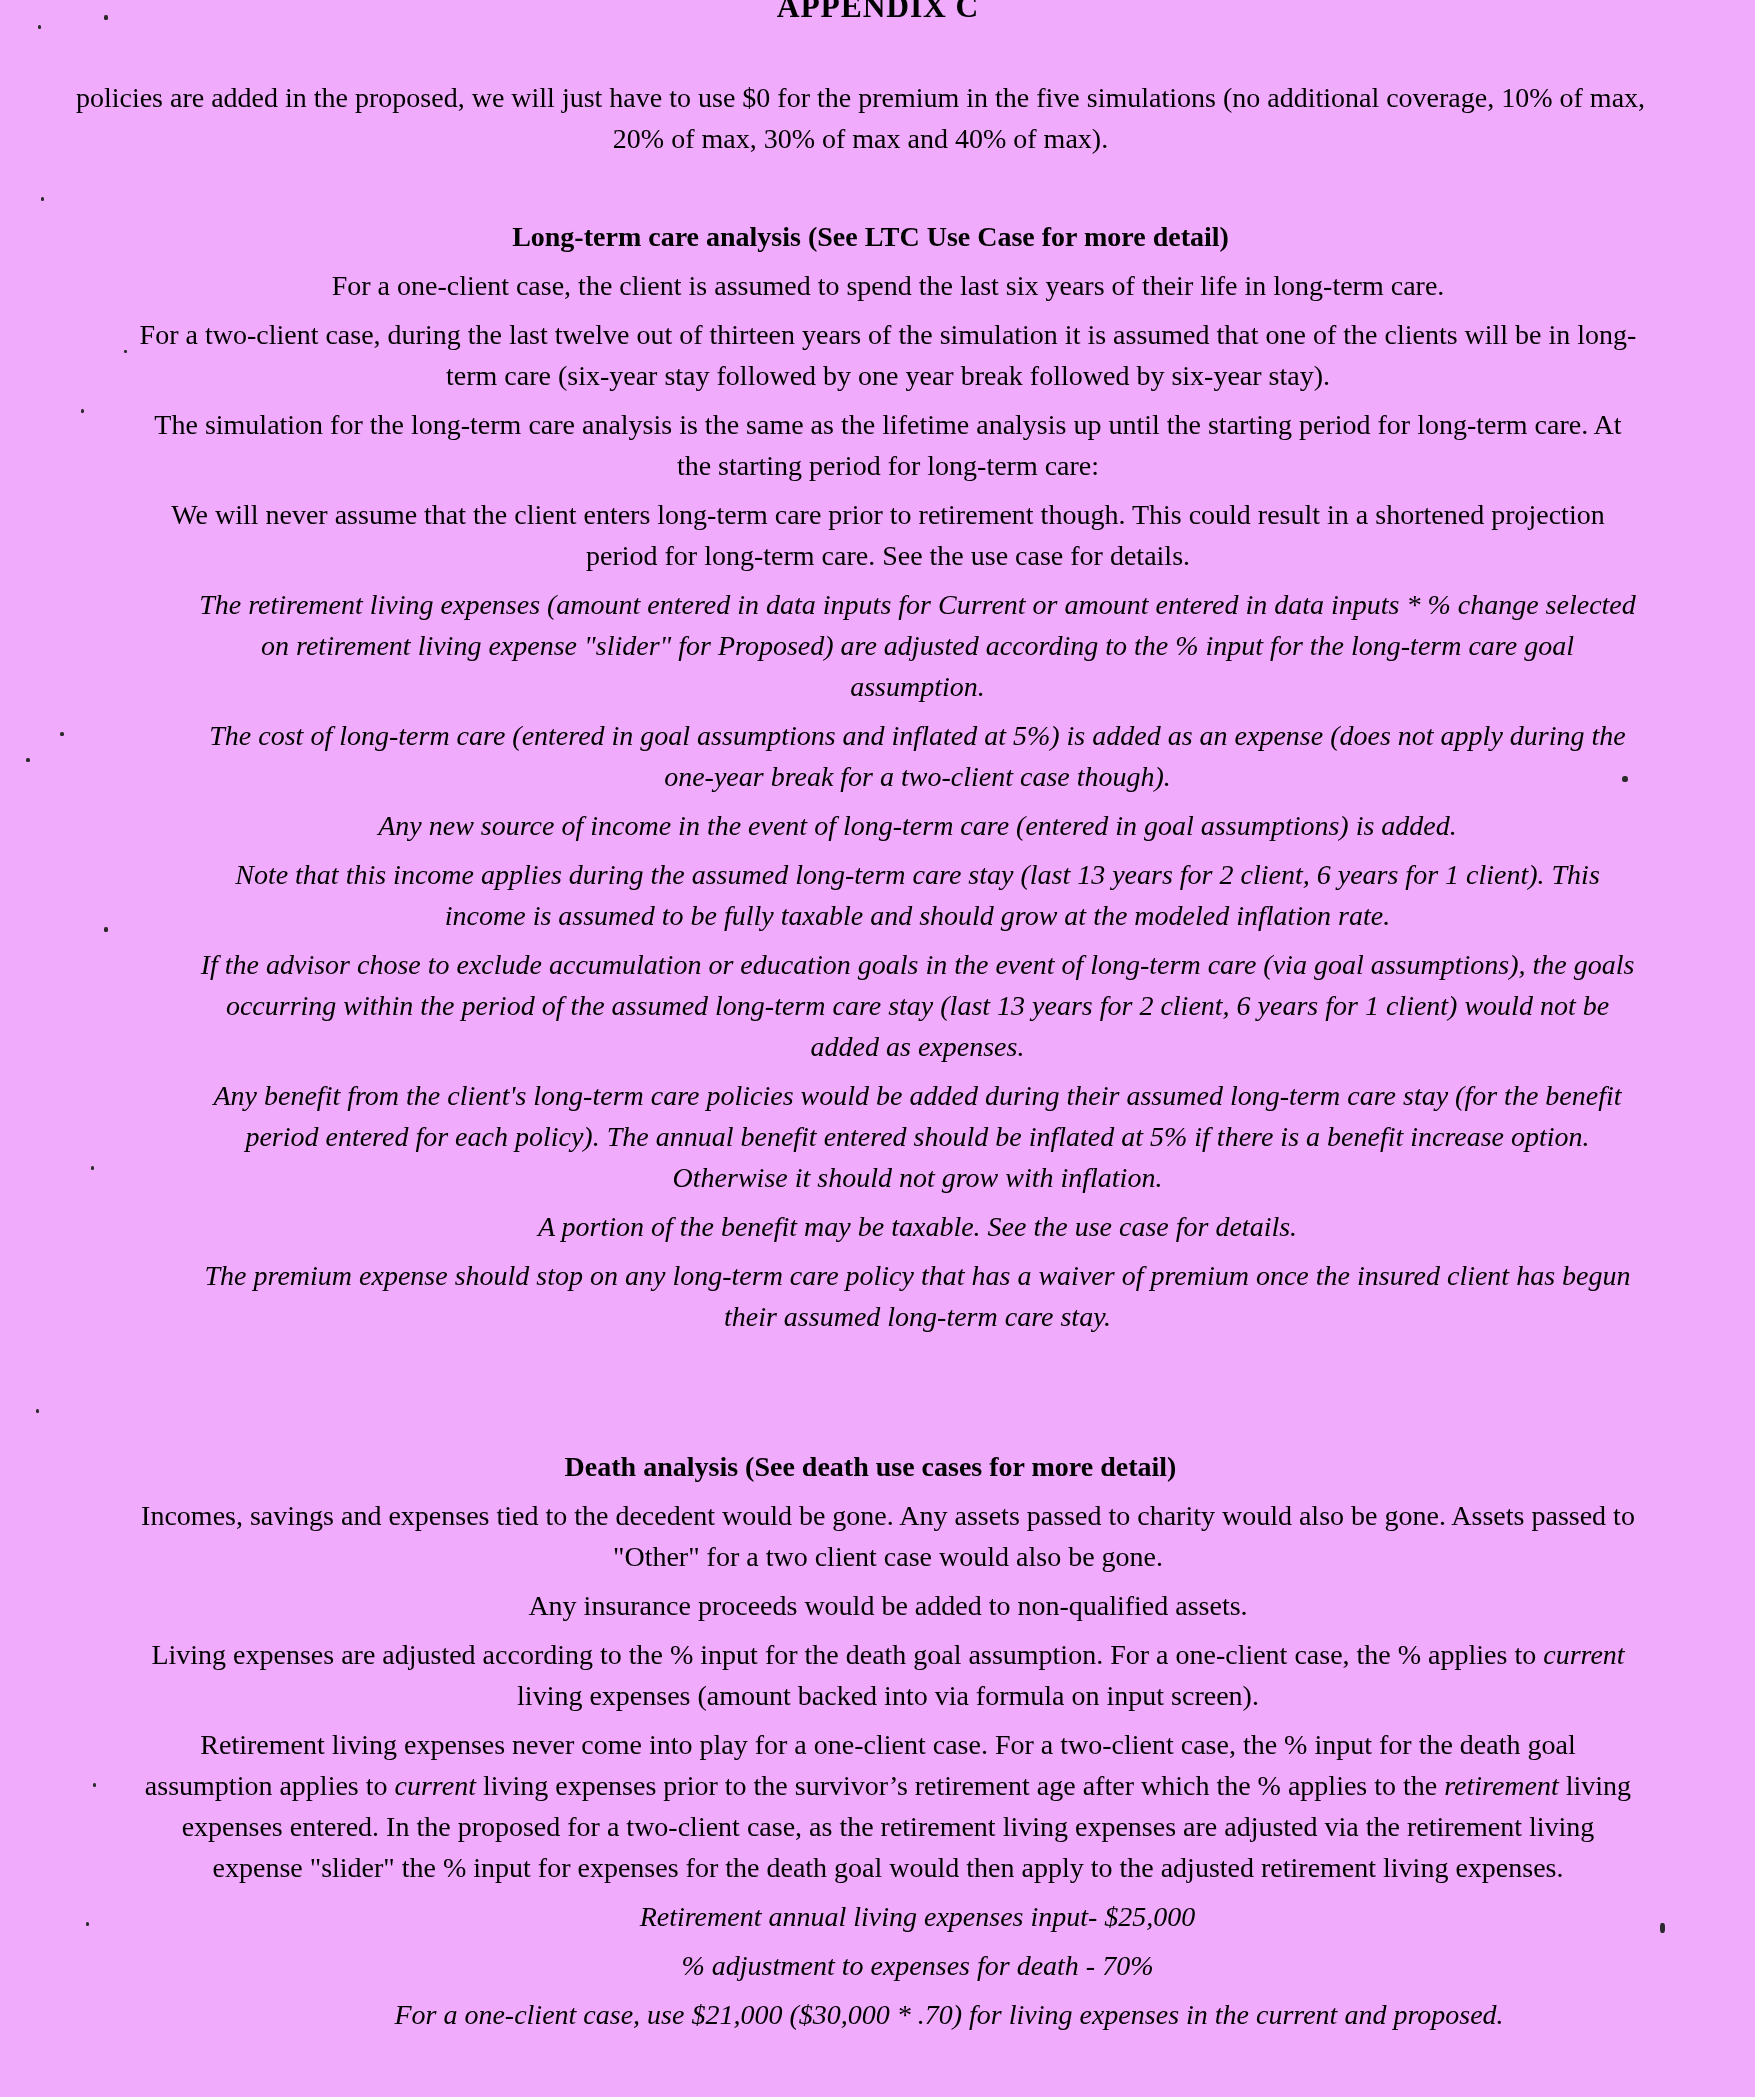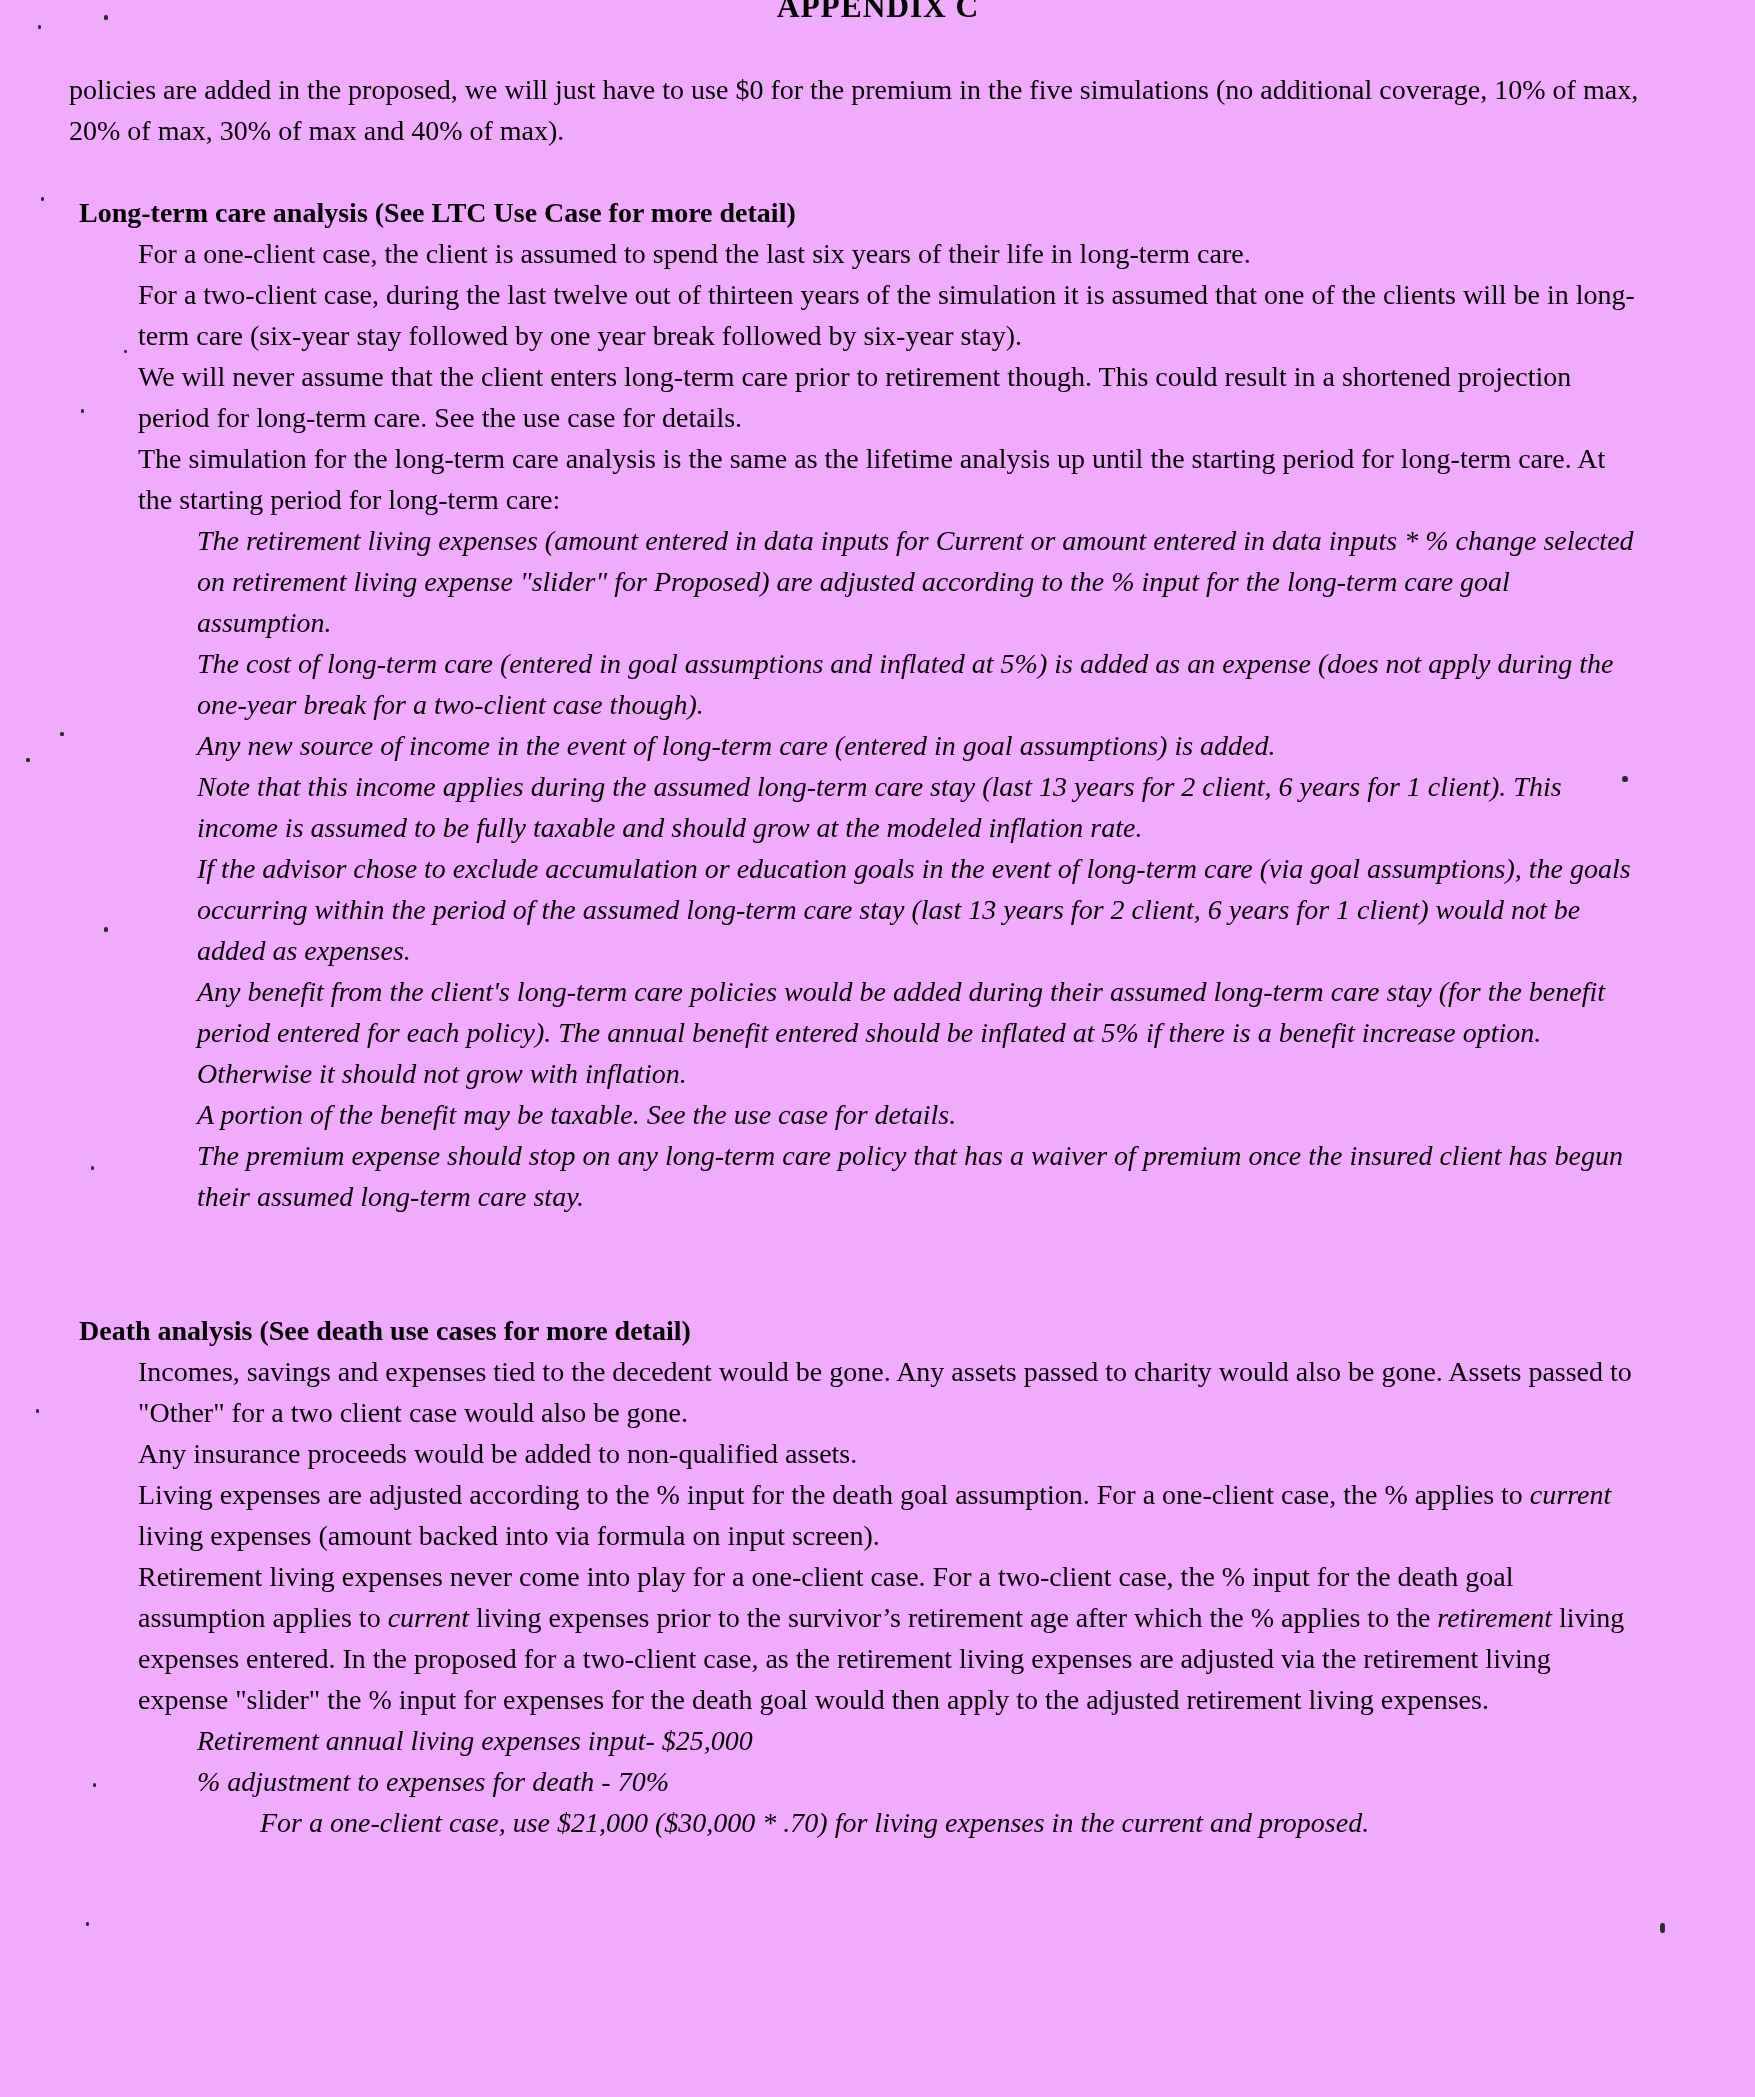--- a/index.html
+++ b/index.html
@@ -36,24 +36,24 @@
 
   
   .body-block {
     position: absolute;
     top: 69px;
     left: 0;
     width: 1756px;
   }
 
   p {
-    margin: 0;
+    margin: 8px;
     font-size: 28px;
     line-height: 41px;
-    text-align: left;
+    text-align: center;
   }
 
   
   .lvl0 { margin-left: 69px;  width: 1583px; }   
   .lvl-h { margin-left: 79px; width: 1583px; font-weight: bold; }
   .lvl1 { margin-left: 138px; width: 1500px; }   
   .lvl2 { margin-left: 197px; width: 1441px; font-style: italic; }   
   .lvl3 { margin-left: 260px; width: 1378px; font-style: italic; }
   .gap-md { height: 41px; }
   .gap-lg { height: 93px; }
@@ -78,22 +78,22 @@
   <div class="body-block">
 
     <p class="lvl0">policies are added in the proposed, we will just have to use $0 for the premium in the five simulations (no additional coverage, 10% of max, 20% of max, 30% of max and 40% of max).</p>
 
     <div class="gap-md"></div>
 
     <p class="lvl-h">Long-term care analysis (See LTC Use Case  for more detail)</p>
 
     <p class="lvl1">For a one-client case, the client is assumed to spend the last six years of their life in long-term care.</p>
     <p class="lvl1">For a two-client case, during the last twelve out of thirteen years of the simulation it is assumed that one of the clients will be in long-term care (six-year stay followed by one year break followed by six-year stay).</p>
+    <p class="lvl1">The simulation for the long-term care analysis is the same as the lifetime analysis up until the starting period for long-term care.  At the starting period for long-term care:</p>
     <p class="lvl1">We will never assume that the client enters long-term care prior to retirement though.  This could result in a shortened projection period for long-term care.  See the use case for details.</p>
-    <p class="lvl1">The simulation for the long-term care analysis is the same as the lifetime analysis up until the starting period for long-term care.  At the starting period for long-term care:</p>
 
     <p class="lvl2">The retirement living expenses (amount entered in data inputs for Current or amount entered in data inputs * % change selected on retirement living expense "slider" for Proposed) are adjusted according to the % input for the long-term care goal assumption.</p>
     <p class="lvl2">The cost of long-term care (entered in goal assumptions and inflated at 5%) is added as an expense (does not apply during the one-year break for a two-client case though).</p>
     <p class="lvl2">Any new source of income in the event of long-term care (entered in goal assumptions) is added.</p>
     <p class="lvl2">Note that this income applies during the assumed long-term care stay (last 13 years for 2 client, 6 years for 1 client).  This income is assumed to be fully taxable and should grow at the modeled inflation rate.</p>
     <p class="lvl2">If the advisor chose to exclude accumulation or education goals in the event of long-term care (via goal assumptions), the goals occurring within the period of the assumed long-term care stay (last 13 years for 2 client, 6 years for 1 client) would not be added as expenses.</p>
     <p class="lvl2">Any benefit from the client's long-term care policies would be added during their assumed long-term care stay (for the benefit period entered for each policy). The annual benefit entered should be inflated at 5% if there is a benefit increase option.  Otherwise it should not grow with inflation.</p>
     <p class="lvl2">A portion of the benefit may be taxable.  See the use case for details.</p>
     <p class="lvl2">The premium expense should stop on any long-term care policy that has a waiver of premium once the insured client has begun their assumed long-term care stay.</p>
 

